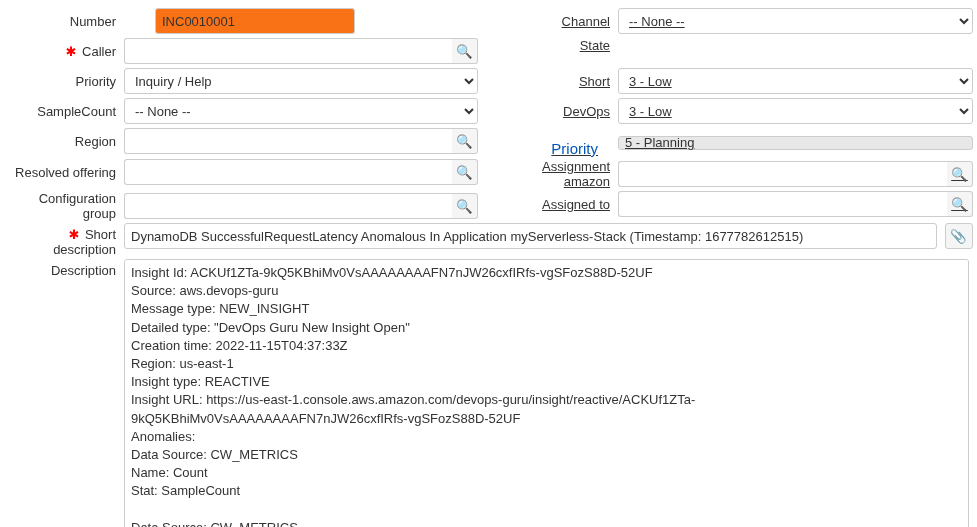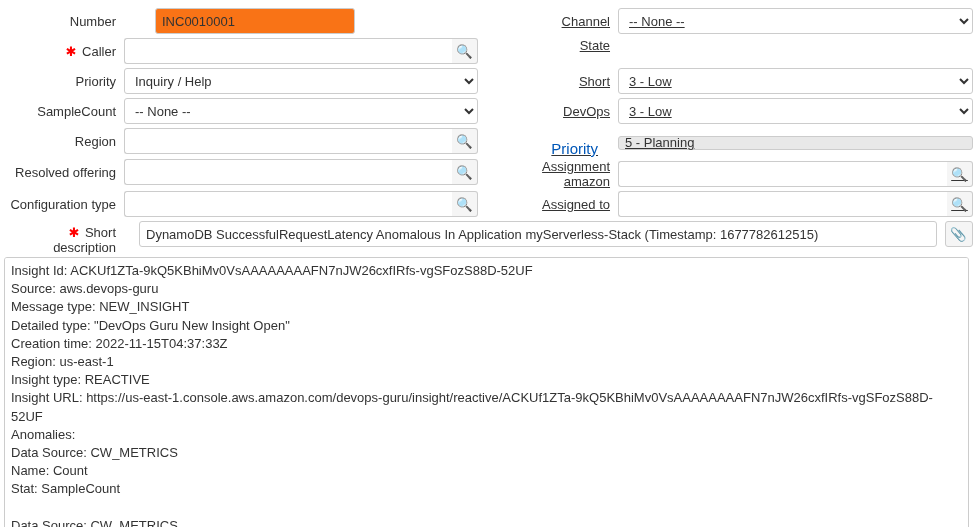--- a/index.html
+++ b/index.html
@@ -121,21 +121,20 @@
       font-size: 13px;
       height: 14px;
       display: flex;
       align-items: center;
     }
     .full-width-row {
       display: flex;
       align-items: flex-start;
       min-height: 28px;
       margin-bottom: 2px;
-      gap: 15px;
     }
     .full-width-label {
       text-align: right;
       padding-right: 8px;
       color: #333;
       font-size: 13px;
       flex-shrink: 0;
       width: 120px;
       padding-top: 4px;
     }
@@ -325,21 +324,21 @@
           <button class="search-btn">
             <span>🔍</span>
           </button>
         </div>
       </div>
     </div>
   </div>
 
   <div class="form-row">
     <div class="left-col">
-      <span class="field-label">Configuration type</span>
+      <span class="field-label">Configuration group</span>
       <div class="field-value">
         <div class="input-with-search">
           <input type="text" value="" style="">
           <button class="search-btn">
             <span>🔍</span>
           </button>
         </div>
       </div>
     </div>
     <div class="right-col">
@@ -362,20 +361,21 @@
     </span>
     <div class="full-width-value">
       <input type="text" class="short-desc-input" style="flex: 1 1 0%; margin-right: 4px;" value="DynamoDB SuccessfulRequestLatency Anomalous In Application myServerless-Stack (Timestamp: 1677782612515)">
       <button class="attachment-btn">
         <span>📎</span>
       </button>
     </div>
   </div>
 
   <div class="desc-row">
+    <span class="desc-label">Description</span>
     <div class="desc-value">
       <textarea rows="17" style="">Insight Id: ACKUf1ZTa-9kQ5KBhiMv0VsAAAAAAAAFN7nJW26cxfIRfs-vgSFozS88D-52UF
 Source: aws.devops-guru
 Message type: NEW_INSIGHT
 Detailed type: "DevOps Guru New Insight Open"
 Creation time: 2022-11-15T04:37:33Z
 Region: us-east-1
 Insight type: REACTIVE
 Insight URL: https://us-east-1.console.aws.amazon.com/devops-guru/insight/reactive/ACKUf1ZTa-9kQ5KBhiMv0VsAAAAAAAAFN7nJW26cxfIRfs-vgSFozS88D-52UF
 Anomalies:

